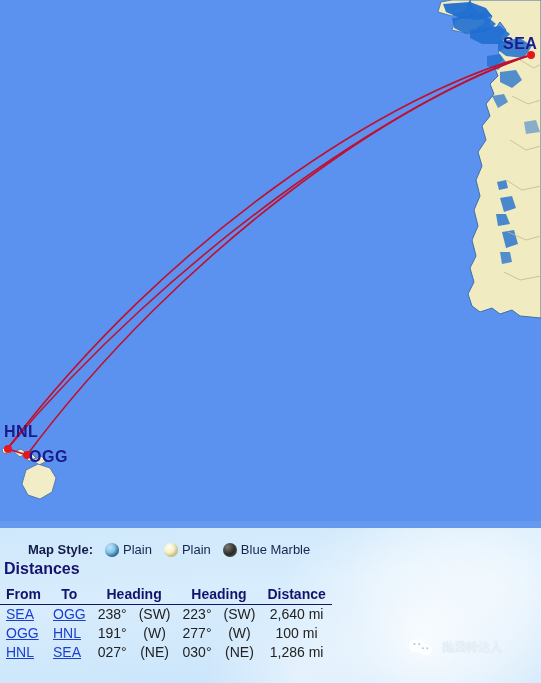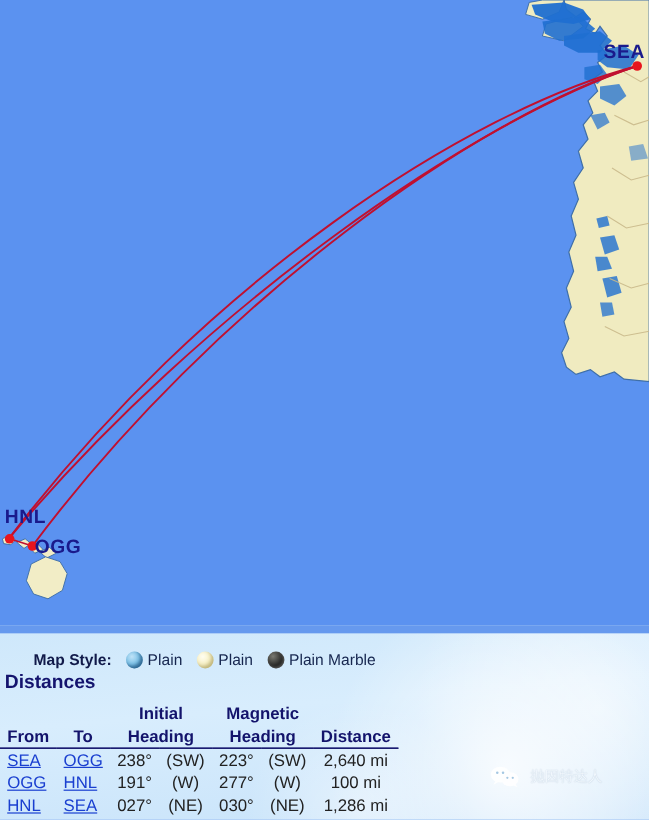--- a/index.html
+++ b/index.html
@@ -146,35 +146,28 @@
         <span class="gname">Plain</span>
       </span>
 
       <span class="style-opt">
         <span class="globe light"></span>
         <span class="gname">Plain</span>
       </span>
 
       <span class="style-opt">
         <span class="globe marble"></span>
-        <span class="gname">Plain Marble</span>
+        <span class="gname">Blue Marble</span>
       </span>
     </div>
 
     <div class="dist-title">Distances</div>
 
     <table class="dist">
       <thead>
-        <tr>
-          <th></th>
-          <th></th>
-          <th colspan="2">Initial</th>
-          <th colspan="2">Magnetic</th>
-          <th></th>
-        </tr>
         <tr class="hrow">
           <th class="col-fromto">From</th>
           <th class="col-fromto">To</th>
           <th colspan="2">Heading</th>
           <th colspan="2">Heading</th>
           <th>Distance</th>
         </tr>
       </thead>
       <tbody>
         <tr>

